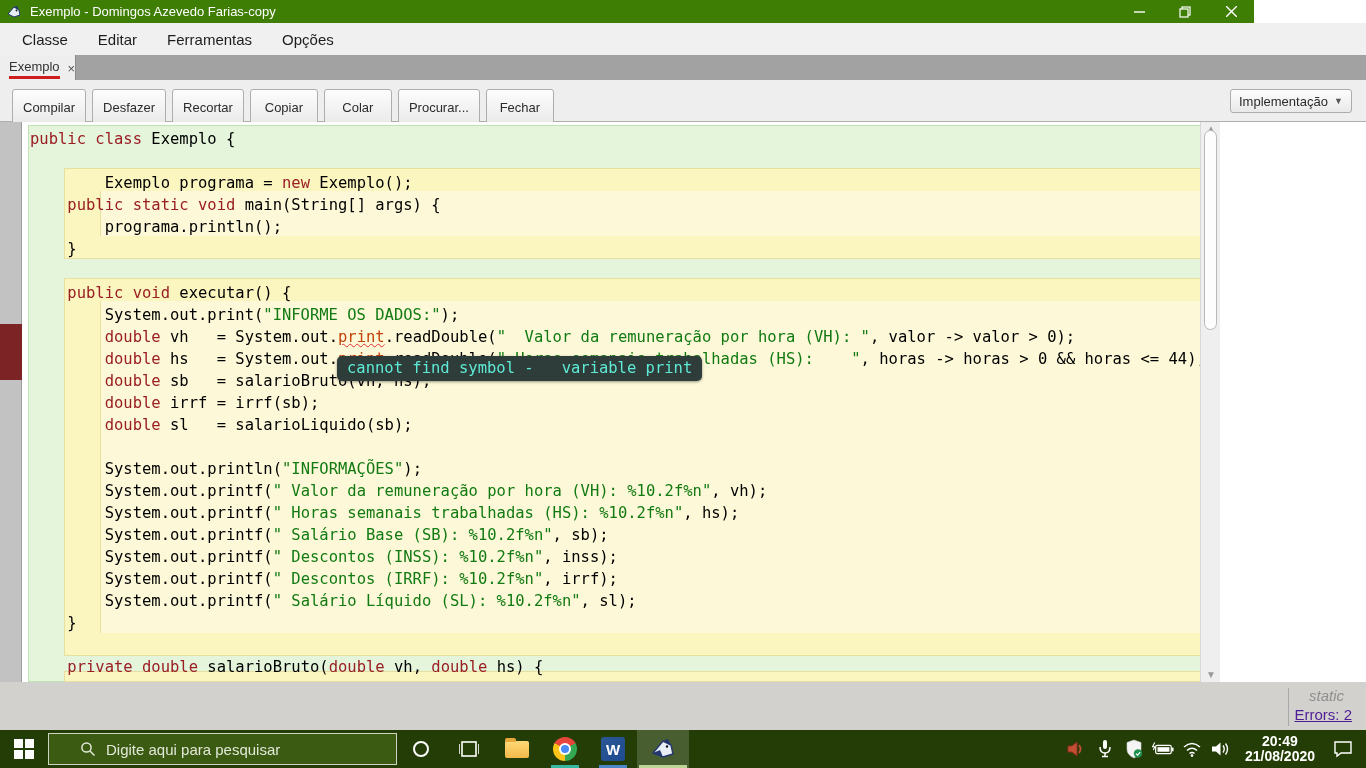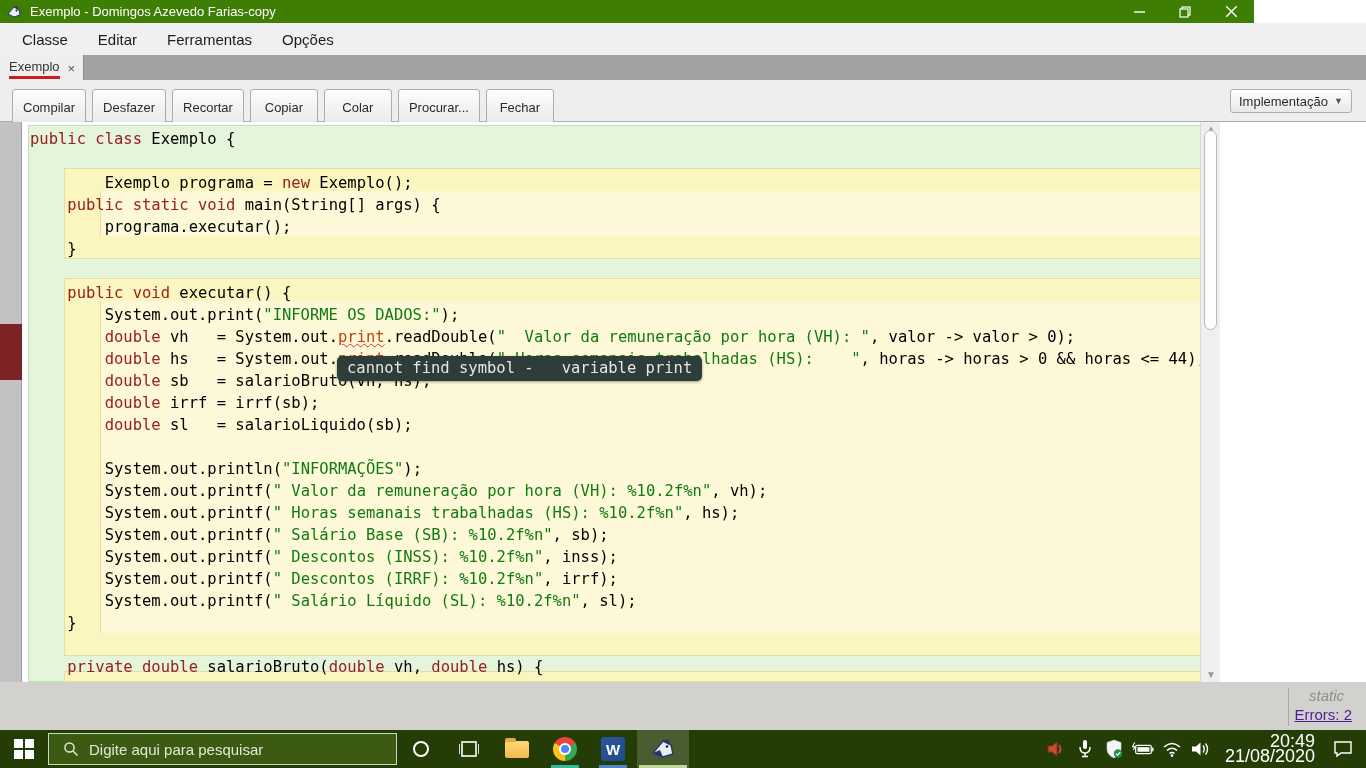--- a/index.html
+++ b/index.html
@@ -12,21 +12,21 @@
   .titlebar .title-text { color:#fff; font-size:13px; }
   .win-controls { position:absolute; right:0; top:0; height:23px; display:flex; }
   .win-btn { width:46px; height:23px; display:flex; align-items:center; justify-content:center; color:#fff; font-size:12px; }
 
   
   .menubar { position:absolute; left:0; top:23px; width:1366px; height:32px; background:#f0f0f0; display:flex; align-items:center; padding-left:20px; gap:26px; }
   .menu-item { font-size:15px; color:#1d1d1d; padding:4px 2px; cursor:default; }
 
   
   .tabstrip { position:absolute; left:0; top:55px; width:1366px; height:25px; background:#a2a2a2; }
-  .tab { position:absolute; left:0; top:0; height:25px; background:#eeeeee; display:flex; align-items:center; padding:0 8px 0 9px; border-right:1px solid #8b8b8b; }
+  .tab { position:absolute; left:0; top:0; height:25px; background:#eeeeee; display:flex; align-items:center; padding:0 0 0 9px; border-right:1px solid #8b8b8b; }
   .tab-label { font-size:13px; color:#333; border-bottom:3px solid #cf1d1d; padding-bottom:2px; margin-top:2px; }
   .tab-close { font-size:13px; color:#555; margin-left:8px; margin-top:2px; }
 
   
   .toolbar { position:absolute; left:0; top:80px; width:1366px; height:42px; background:#eeeeee; border-bottom:1px solid #aeaeae; }
   .tb-buttons { position:absolute; left:12px; top:9px; display:flex; gap:6px; }
   .tb-btn { min-width:68px; height:36px; background:linear-gradient(#fdfdfd,#e9e9e9); border:1px solid #adadad; border-radius:3px; font-size:13px; color:#2b2b2b; display:flex; align-items:center; justify-content:center; padding:16px 10px; }
   .view-selector { position:absolute; right:14px; top:9px; width:122px; height:24px; background:linear-gradient(#fdfdfd,#e9e9e9); border:1px solid #adadad; border-radius:3px; font-size:13px; color:#2b2b2b; display:flex; align-items:center; justify-content:space-between; padding:0 8px; }
   .view-selector .caret { font-size:9px; color:#555; }
 
@@ -39,53 +39,53 @@
   .scope-class { position:absolute; left:5px; top:3px; width:1310px; height:557px; background:#e4f5dc; border:1px solid #bfe3b2; }
   .scope-method { position:absolute; background:#fbf5c0; border:1px solid #e6dfa0; }
   .scope-body { position:absolute; background:#fdf9d8; border-left:1px solid #e6dfa0; }
 
   .code-lines { position:absolute; left:7px; top:6px; width:1310px; }
   .code-line { height:22px; line-height:22px; font-family:"DejaVu Sans Mono", monospace; font-size:15.5px; white-space:pre; color:#000; }
   .code-line .kw  { color:#9a1e22; }
   .code-line .str { color:#127a12; }
   .code-line .sq  { color:#c2410c; text-decoration:underline; text-decoration-style:wavy; text-decoration-color:#e03030; text-decoration-thickness:1px; }
 
-  .error-tooltip { position:absolute; left:314px; top:234px; height:25px; background:#2e3c3a; color:#e5e5e5; font-family:"DejaVu Sans Mono", monospace; font-size:15.5px; line-height:25px; padding:0 10px; border-radius:5px; white-space:pre; box-shadow:0 1px 3px rgba(0,0,0,.4); }
+  .error-tooltip { position:absolute; left:314px; top:234px; height:25px; background:#2e3c3a; color:#5eead4; font-family:"DejaVu Sans Mono", monospace; font-size:15.5px; line-height:25px; padding:0 10px; border-radius:5px; white-space:pre; box-shadow:0 1px 3px rgba(0,0,0,.4); }
 
   .vscrollbar { position:absolute; right:0; top:0; width:20px; height:560px; background:#efefef; border-left:1px solid #d8d8d8; }
   .vs-arrow { position:absolute; left:0; width:20px; height:14px; color:#9a9a9a; font-size:10px; text-align:center; line-height:14px; }
   .vs-thumb { position:absolute; left:3px; top:8px; width:13px; height:200px; background:#fdfdfd; border:1px solid #b9b9b9; border-radius:7px; }
 
   
   .statusstrip { position:absolute; left:0; top:682px; width:1366px; height:48px; background:#d3d1ce; }
   .status-divider { position:absolute; left:1288px; top:6px; width:1px; height:38px; background:#a8a8a8; }
   .status-saved { position:absolute; right:22px; top:5px; font-size:15px; font-style:italic; color:#8f8f8f; }
   .status-errors { position:absolute; right:14px; top:24px; font-size:15px; color:#4c1d95; text-decoration:underline; }
 
   
   .taskbar { position:absolute; left:0; top:730px; width:1366px; height:38px; background:#243d07; display:flex; align-items:stretch; }
   .tb-tile { width:48px; display:flex; align-items:center; justify-content:center; position:relative; }
   .start-logo { display:grid; grid-template-columns:9px 9px; grid-template-rows:9px 9px; gap:2px; }
   .start-logo span { background:#fff; }
-  .search-box { width:349px; margin:3px 0; background:#3b5a12; border:1.5px solid #ccd4c2; display:flex; align-items:center; padding-left:14px; gap:10px; }
+  .search-box { width:349px; margin:3px 0; background:#3b5a12; border:1.5px solid #ccd4c2; display:flex; align-items:center; padding-left:31px; gap:10px; }
   .search-box .ph { font-size:15px; color:#e2e8d8; }
   .run-underline { position:absolute; bottom:0; left:10px; right:10px; height:3px; }
   .tile-active { background:rgba(255,255,255,.17); }
   .tile-active .run-underline { left:2px; right:2px; background:#bcd695; }
 
   .folder-icon { position:relative; width:24px; height:17px; background:linear-gradient(#ffd977,#f3b94a); border-radius:2px; }
   .folder-icon::before { content:""; position:absolute; left:0; top:-3px; width:11px; height:4px; background:#e8a93c; border-radius:2px 2px 0 0; }
   .chrome-icon { width:24px; height:24px; border-radius:50%; background:conic-gradient(from -60deg, #e8453c 0deg 120deg, #34a853 120deg 240deg, #fcc419 240deg 360deg); position:relative; }
   .chrome-icon::before { content:""; position:absolute; left:6px; top:6px; width:12px; height:12px; border-radius:50%; background:#fff; }
   .chrome-icon::after { content:""; position:absolute; left:8px; top:8px; width:8px; height:8px; border-radius:50%; background:#4a8af4; }
   .word-icon { width:24px; height:24px; border-radius:3px; background:linear-gradient(135deg,#2b5797,#1e4b8f); color:#fff; font-weight:bold; font-size:15px; display:flex; align-items:center; justify-content:center; }
 
   .tray { margin-left:auto; display:flex; align-items:center; gap:7px; padding-right:8px; }
   .tray-icon { width:22px; height:28px; display:flex; align-items:center; justify-content:center; }
-  .clock { color:#fff; font-size:18px; line-height:15px; text-align:right; padding:0 6px; }
+  .clock { color:#fff; font-size:14px; line-height:15px; text-align:center; padding:0 6px;font-weight:bold; }
 
   svg { display:block; }
 </style>
 </head>
 <body>
 
 <div class="screen">
 
   <div class="titlebar">
     <svg class="app-icon" viewBox="0 0 16 16">
@@ -153,21 +153,21 @@
       <div class="scope-method" style="left:41px; top:46px; width:1274px; height:91px;"></div>
       <div class="scope-body" style="left:77px; top:69px; width:1238px; height:45px;"></div>
       <div class="scope-method" style="left:41px; top:156px; width:1274px; height:378px;"></div>
       <div class="scope-body" style="left:77px; top:179px; width:1238px; height:332px;"></div>
       <div class="scope-method" style="left:41px; top:549px; width:1274px; height:11px;"></div>
       <div class="code-lines" id="code-lines">
           <div class="code-line"><span class="kw">public class</span><span class="pl"> Exemplo {</span></div>
           <div class="code-line"><span class="pl"></span></div>
           <div class="code-line"><span class="pl">        Exemplo programa = </span><span class="kw">new</span><span class="pl"> Exemplo();</span></div>
           <div class="code-line"><span class="pl">    </span><span class="kw">public static void</span><span class="pl"> main(String[] args) {</span></div>
-          <div class="code-line"><span class="pl">        programa.executar();</span></div>
+          <div class="code-line"><span class="pl">        programa.println();</span></div>
           <div class="code-line"><span class="pl">    }</span></div>
           <div class="code-line"><span class="pl"></span></div>
           <div class="code-line"><span class="pl">    </span><span class="kw">public void</span><span class="pl"> executar() {</span></div>
           <div class="code-line"><span class="pl">        System.out.print(</span><span class="str">"INFORME OS DADOS:"</span><span class="pl">);</span></div>
           <div class="code-line"><span class="pl">        </span><span class="kw">double</span><span class="pl"> vh   = System.out.</span><span class="sq">print</span><span class="pl">.readDouble(</span><span class="str">"  Valor da remuneração por hora (VH): "</span><span class="pl">, valor -&gt; valor &gt; 0);</span></div>
           <div class="code-line"><span class="pl">        </span><span class="kw">double</span><span class="pl"> hs   = System.out.</span><span class="sq">print</span><span class="pl">.readDouble(</span><span class="str">" Horas semanais trabalhadas (HS):    "</span><span class="pl">, horas -&gt; horas &gt; 0 &amp;&amp; horas &lt;= 44);</span></div>
           <div class="code-line"><span class="pl">        </span><span class="kw">double</span><span class="pl"> sb   = salarioBruto(vh, hs);</span></div>
           <div class="code-line"><span class="pl">        </span><span class="kw">double</span><span class="pl"> irrf = irrf(sb);</span></div>
           <div class="code-line"><span class="pl">        </span><span class="kw">double</span><span class="pl"> sl   = salarioLiquido(sb);</span></div>
           <div class="code-line"><span class="pl"></span></div>

